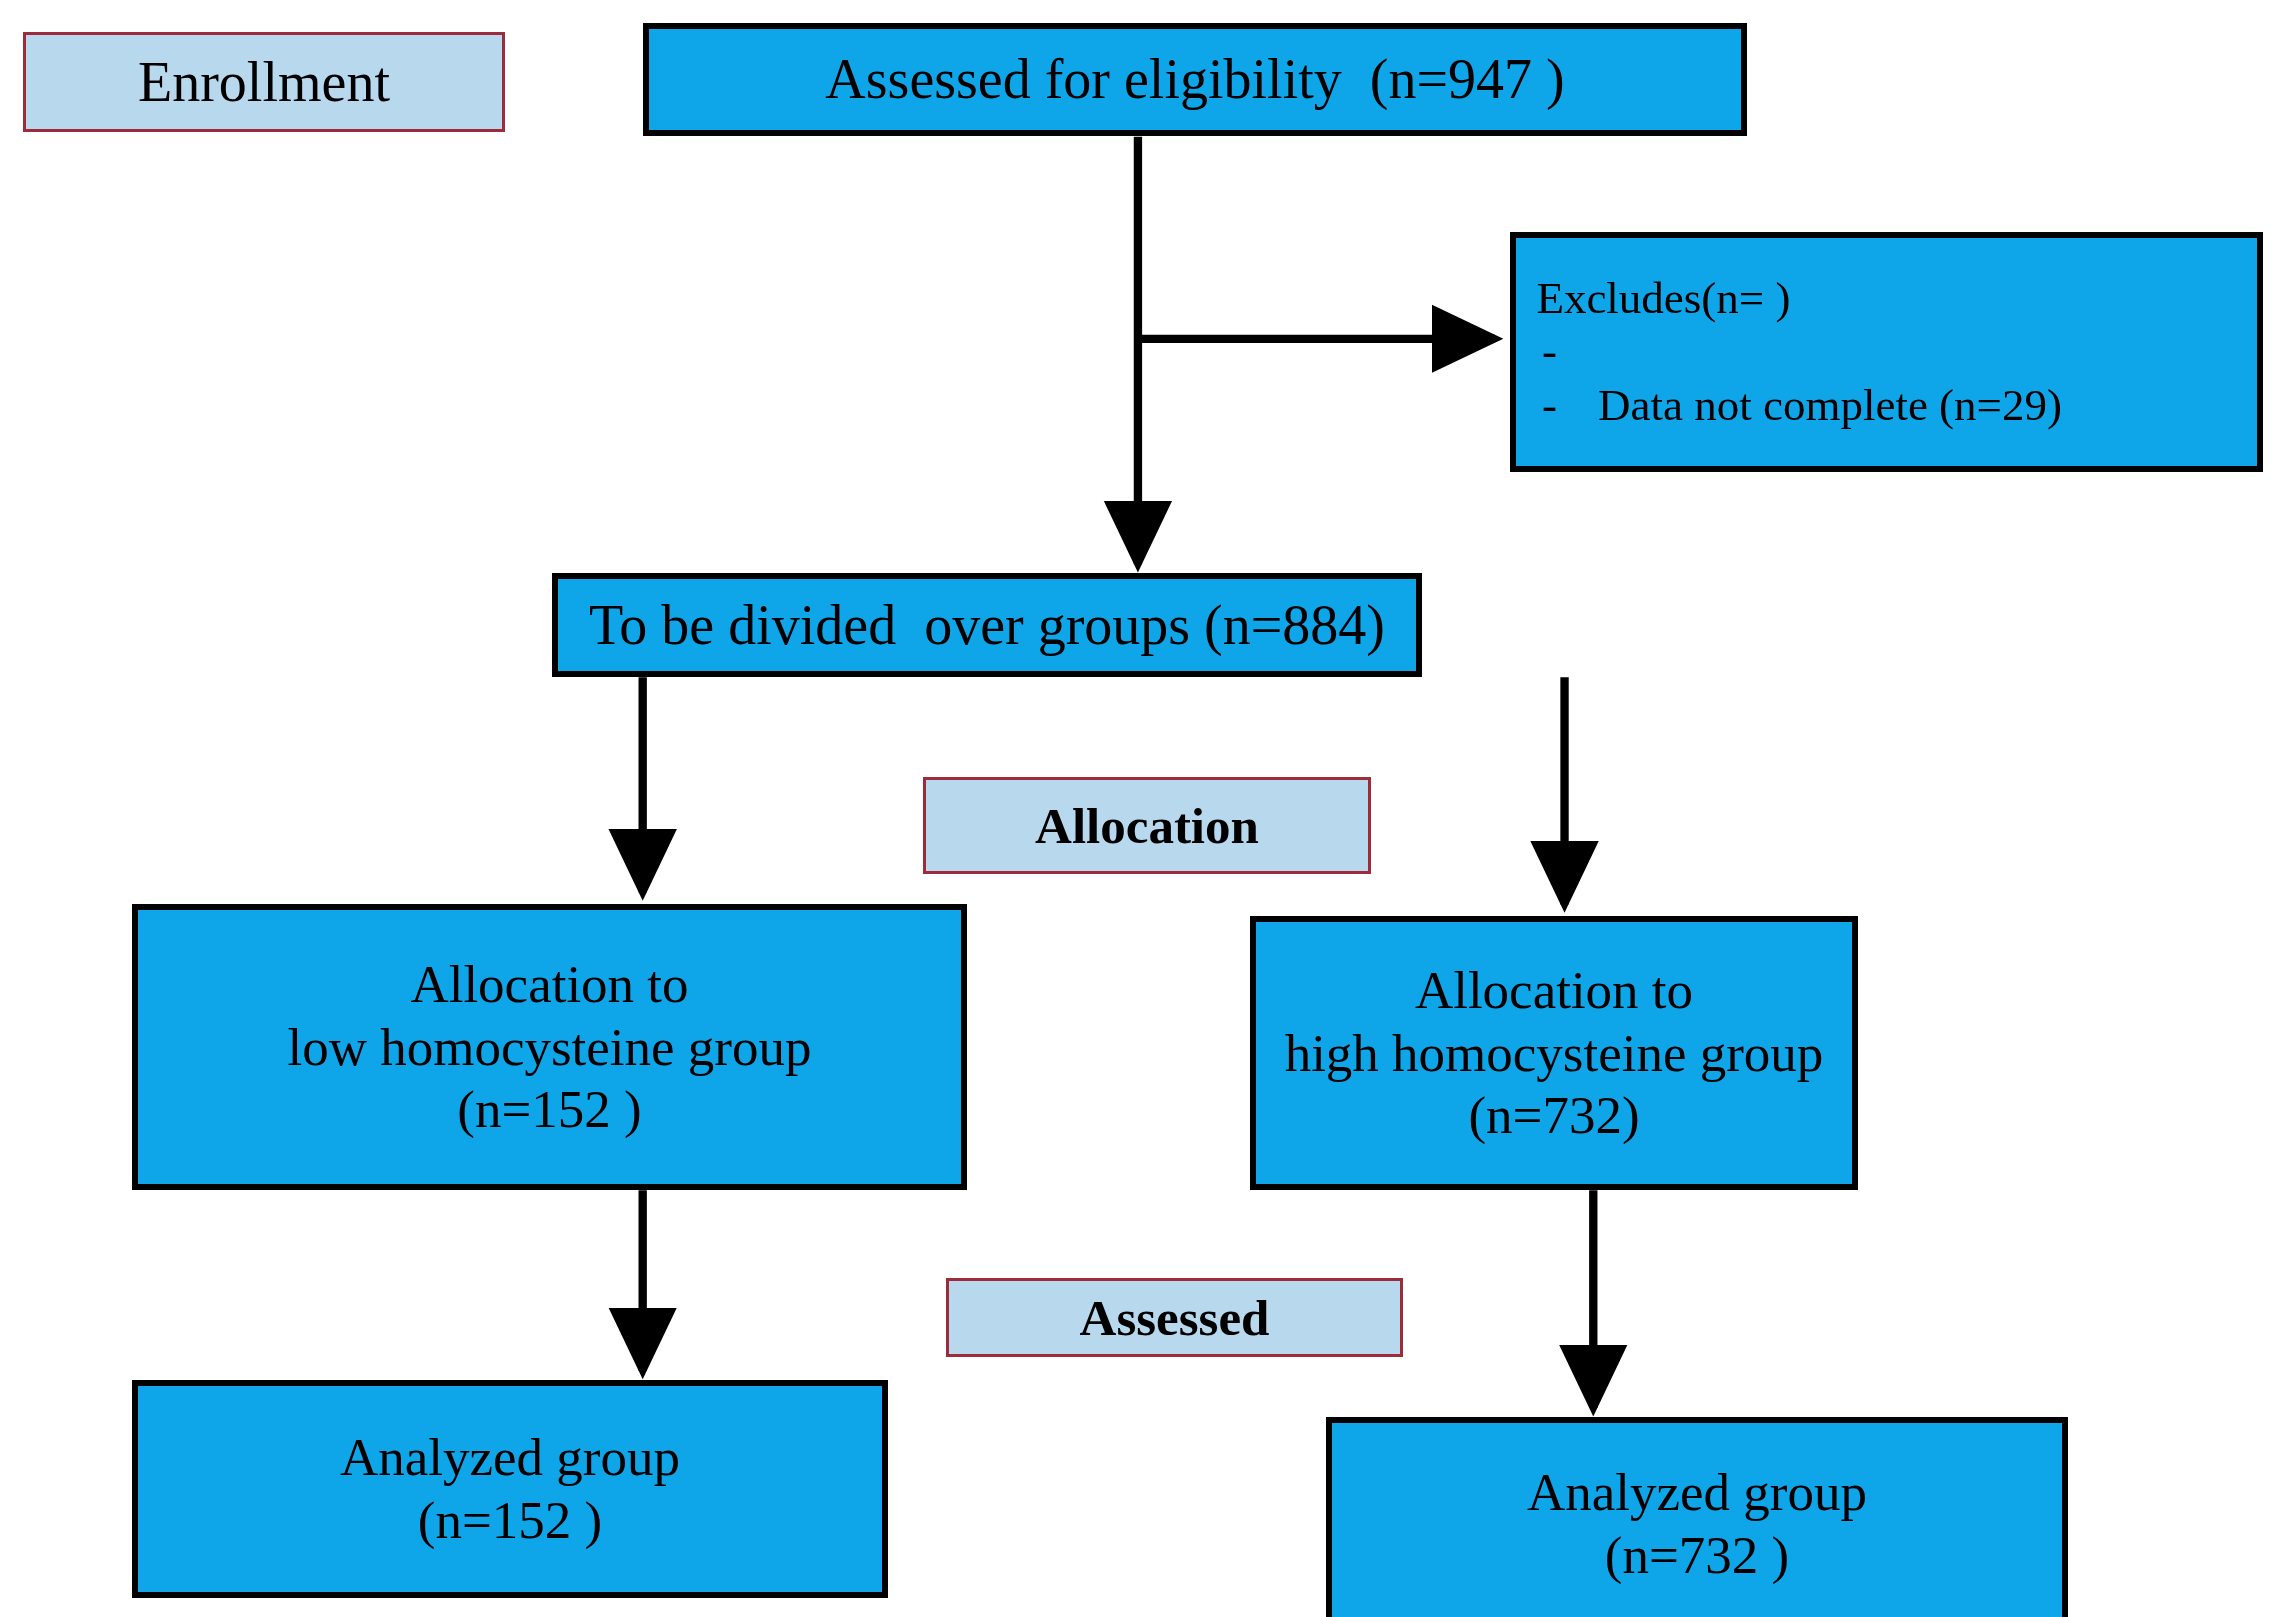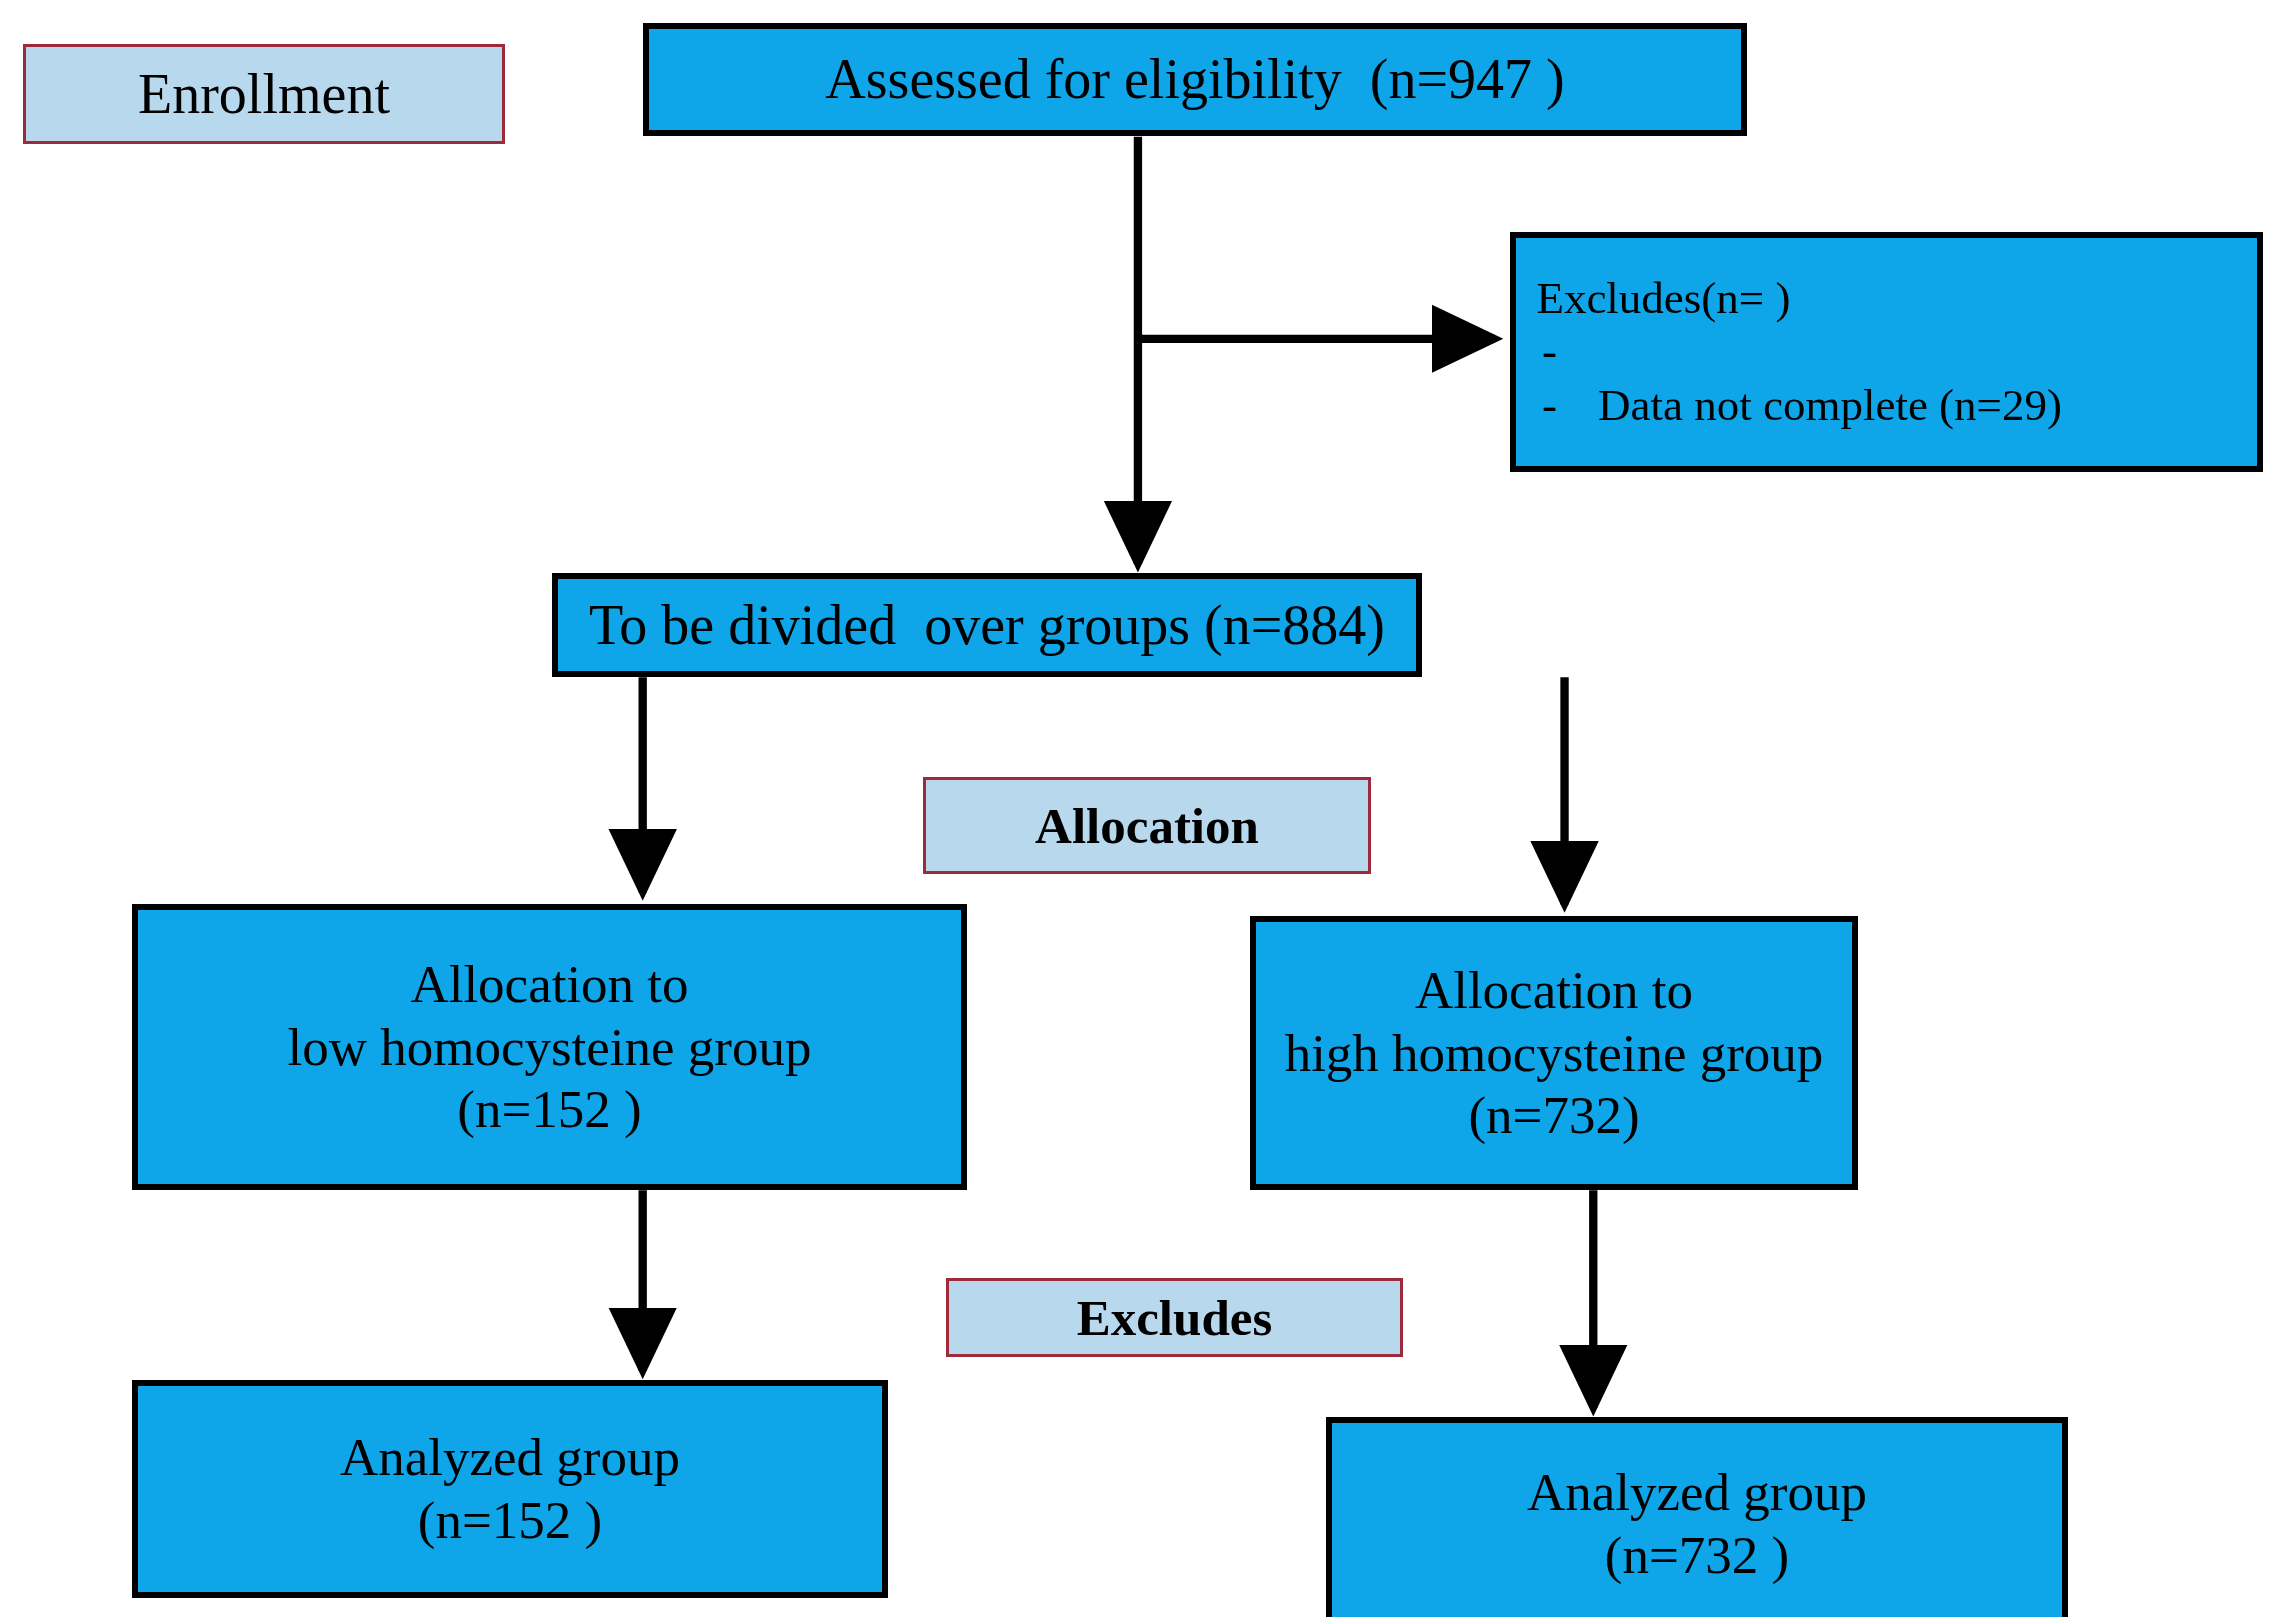--- a/index.html
+++ b/index.html
@@ -48,21 +48,21 @@
                     align-items: flex-start; justify-content: center; text-align: right;
                     font-size: 45px; padding: 5.6px 0 5.6px 20.4px; }
   #box-divided    { left: 552px;  top: 573px;  width: 870px; height: 104px; font-size: 56px; }
   #box-alloc-low  { left: 132px;  top: 904px;  width: 835px;  height: 286px; font-size: 53px; }
   #box-alloc-high { left: 1250px; top: 916px;  width: 608px;  height: 274px; font-size: 53px; }
   #box-analyzed-low  { left: 132px;  top: 1380px; width: 756px; height: 218px; font-size: 53px; }
   #box-analyzed-high { left: 1326px; top: 1417px; width: 742px; height: 213px; font-size: 53px; }
 
   #box-alloc-high { width: 608px; }
 
-  #tag-enrollment { left: 23px;   top: 44px;   width: 482px; height: 100px; font-size: 56px; }
+  #tag-enrollment { left: 23px;   top: 32px;   width: 482px; height: 100px; font-size: 56px; }
   #tag-allocation { left: 923px;  top: 777px;  width: 448px; height: 97px; font-size: 51px; }
   #tag-analysis   { left: 946px; top: 1278px; width: 457px; height: 79px;  font-size: 51px; }
 
   .excl-head { display: block; white-space: pre; }
   .excl-item { display: flex; gap: 43px; white-space: pre; padding-left: 5.6px; }
   .excl-dash { width: 13px; display: inline-block; }
 
   svg#connectors {
     position: absolute;
     left: 0; top: 0;
@@ -98,21 +98,21 @@
 
   <div class="tag" id="tag-enrollment">
     <span>Enrollment</span>
   </div>
 
   <div class="tag bold" id="tag-allocation">
     <span>Allocation</span>
   </div>
 
   <div class="tag bold" id="tag-analysis">
-    <span>Excludes</span>
+    <span>Assessed</span>
   </div>
 
   <div class="box" id="box-assessed">
     <span class="line">Assessed for eligibility  (n=947 )</span>
   </div>
 
   <div class="box" id="box-excludes">
     <span class="excl-head">Excludes(n= )</span>
     <span class="excl-item">
       <span class="excl-dash">-</span>

